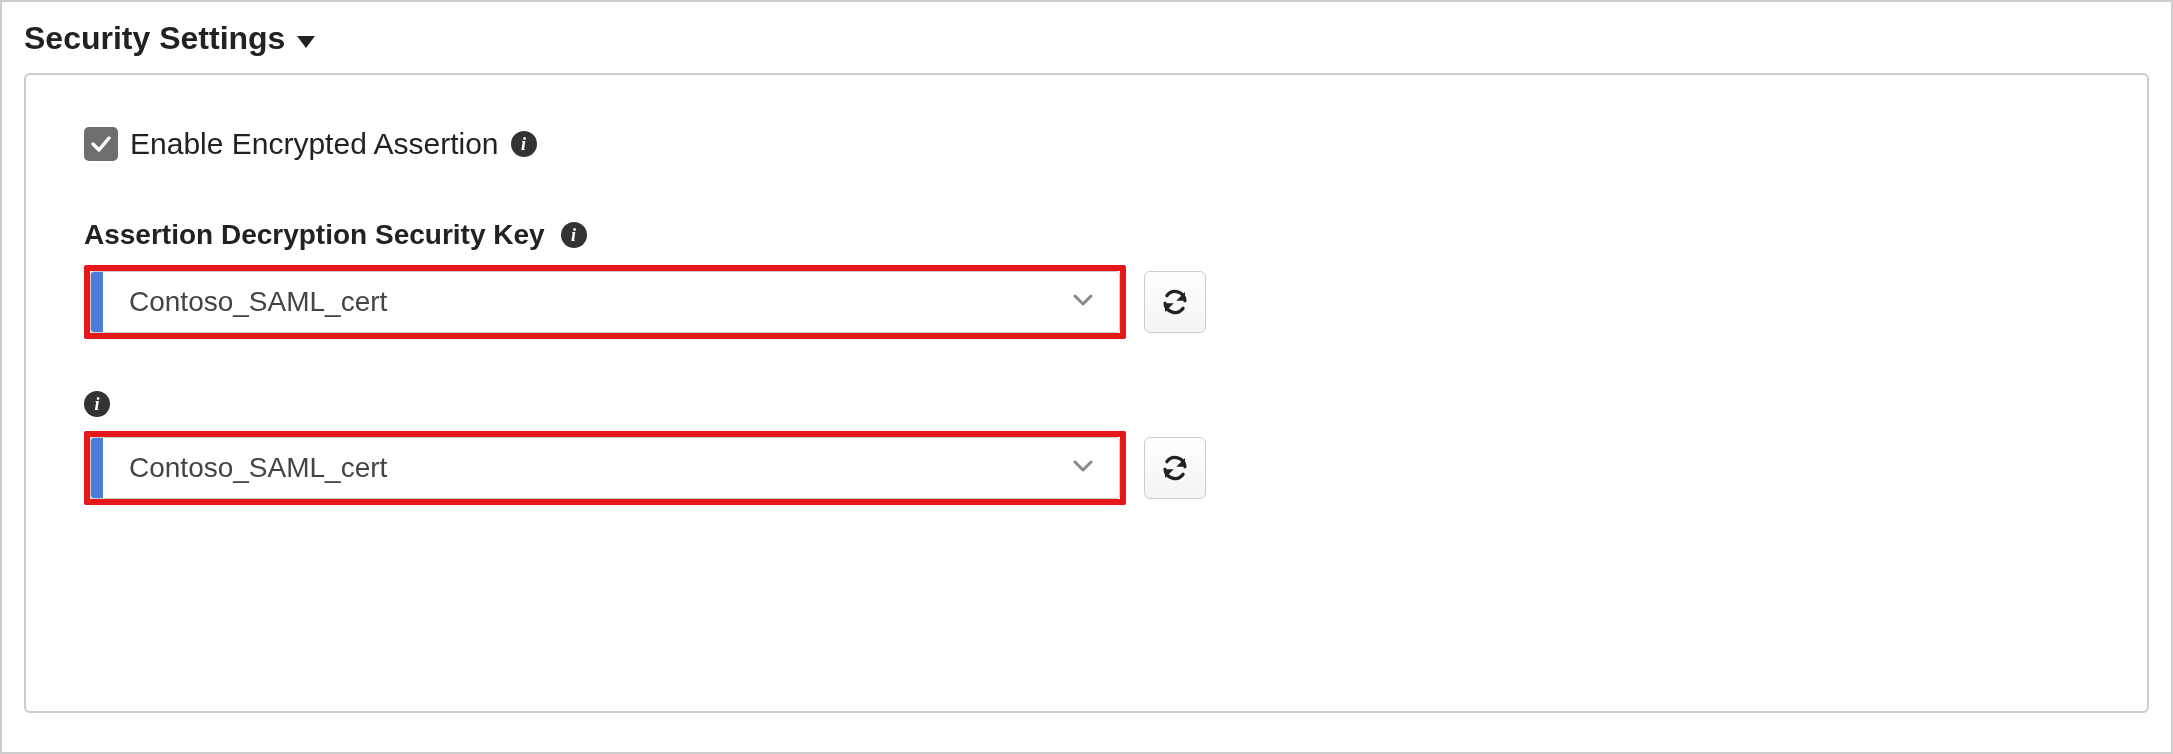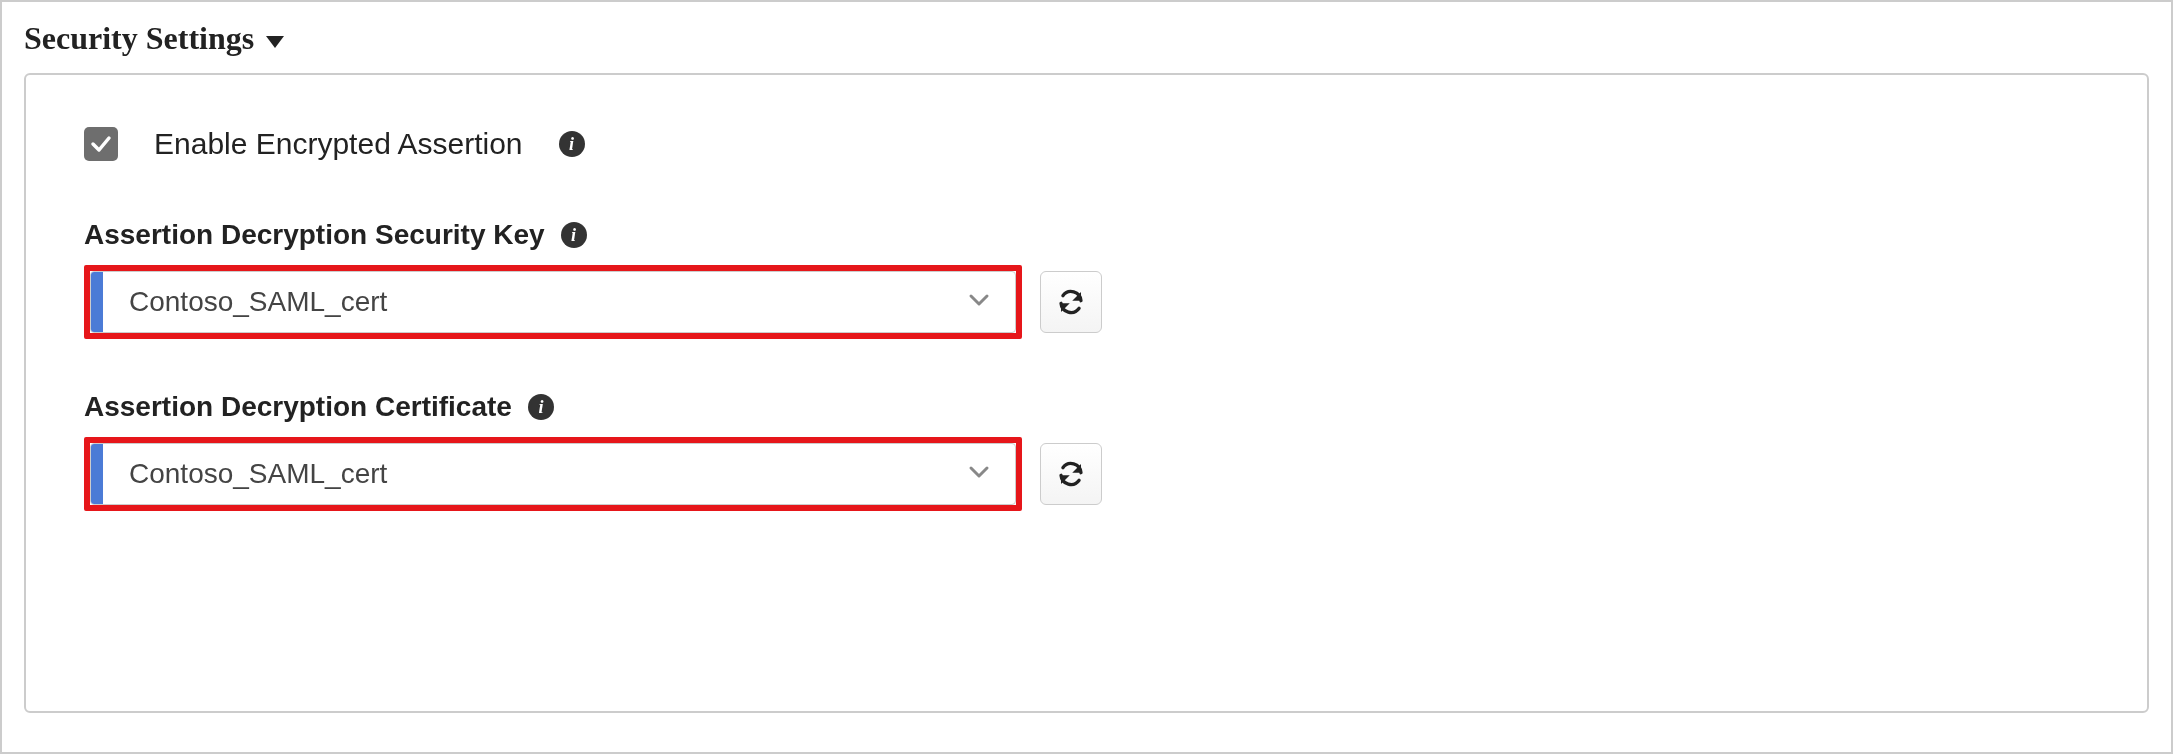--- a/index.html
+++ b/index.html
@@ -20,39 +20,38 @@
     display: flex;
     align-items: center;
     gap: 12px;
     margin-bottom: 16px;
     cursor: pointer;
   }
   .section-header .title {
     font-size: 32px;
     font-weight: 700;
     color: #222;
-    font-family: Liberation Serif, serif;
   }
   .caret-down {
     width: 0; height: 0;
     border-left: 9px solid transparent;
     border-right: 9px solid transparent;
     border-top: 12px solid #222;
     margin-top: 6px;
   }
   .panel {
     border: 2px solid #ccc;
     border-radius: 6px;
     padding: 52px 58px 60px 58px;
     height: 640px;
   }
   .row-check {
     display: flex;
     align-items: center;
-    gap: 36px;
+    gap: 12px;
     margin-bottom: 58px;
   }
   .checkbox {
     width: 34px; height: 34px;
     background: #6e6e6e;
     border-radius: 5px;
     display: flex;
     align-items: center;
     justify-content: center;
     cursor: pointer;
@@ -94,21 +93,21 @@
     align-items:center;
     gap: 18px;
   }
   .select-highlight {
     border: 6px solid #e6161a;
     border-radius: 2px;
     padding: 0;
     display:inline-block;
   }
   .select-box {
-    width: 926px;
+    width: 1030px;
     height: 62px;
     border: 1px solid #ccc;
     border-radius: 4px;
     background: #fff;
     display:flex;
     align-items:center;
     cursor: pointer;
   }
   .select-accent {
     width: 12px;
@@ -183,21 +182,20 @@
             <path d="M4 13 A8 8 0 0 0 18.5 17" stroke="#222" stroke-width="2.6" fill="none" stroke-linecap="round"></path>
             <path d="M20 4 L20 11 L13 11 Z" fill="#222"></path>
             <path d="M4 20 L4 13 L11 13 Z" fill="#222"></path>
           </svg>
         </span>
       </div>
     </div>
 
     <div class="field-group">
       <div class="field-label-row">
-        <span class="field-label">Assertion Decryption Certificate</span>
         <span class="info-icon">i</span>
       </div>
       <div class="select-row">
         <span class="select-highlight">
           <span class="select-box">
             <span class="select-accent"></span>
             <span class="select-text">Contoso_SAML_cert</span>
             <span class="select-chevron">
               <svg viewBox="0 0 24 24">
                   <path d="M4 8 L12 16 L20 8" stroke="#888" stroke-width="3" fill="none" stroke-linecap="round" stroke-linejoin="round"></path>

